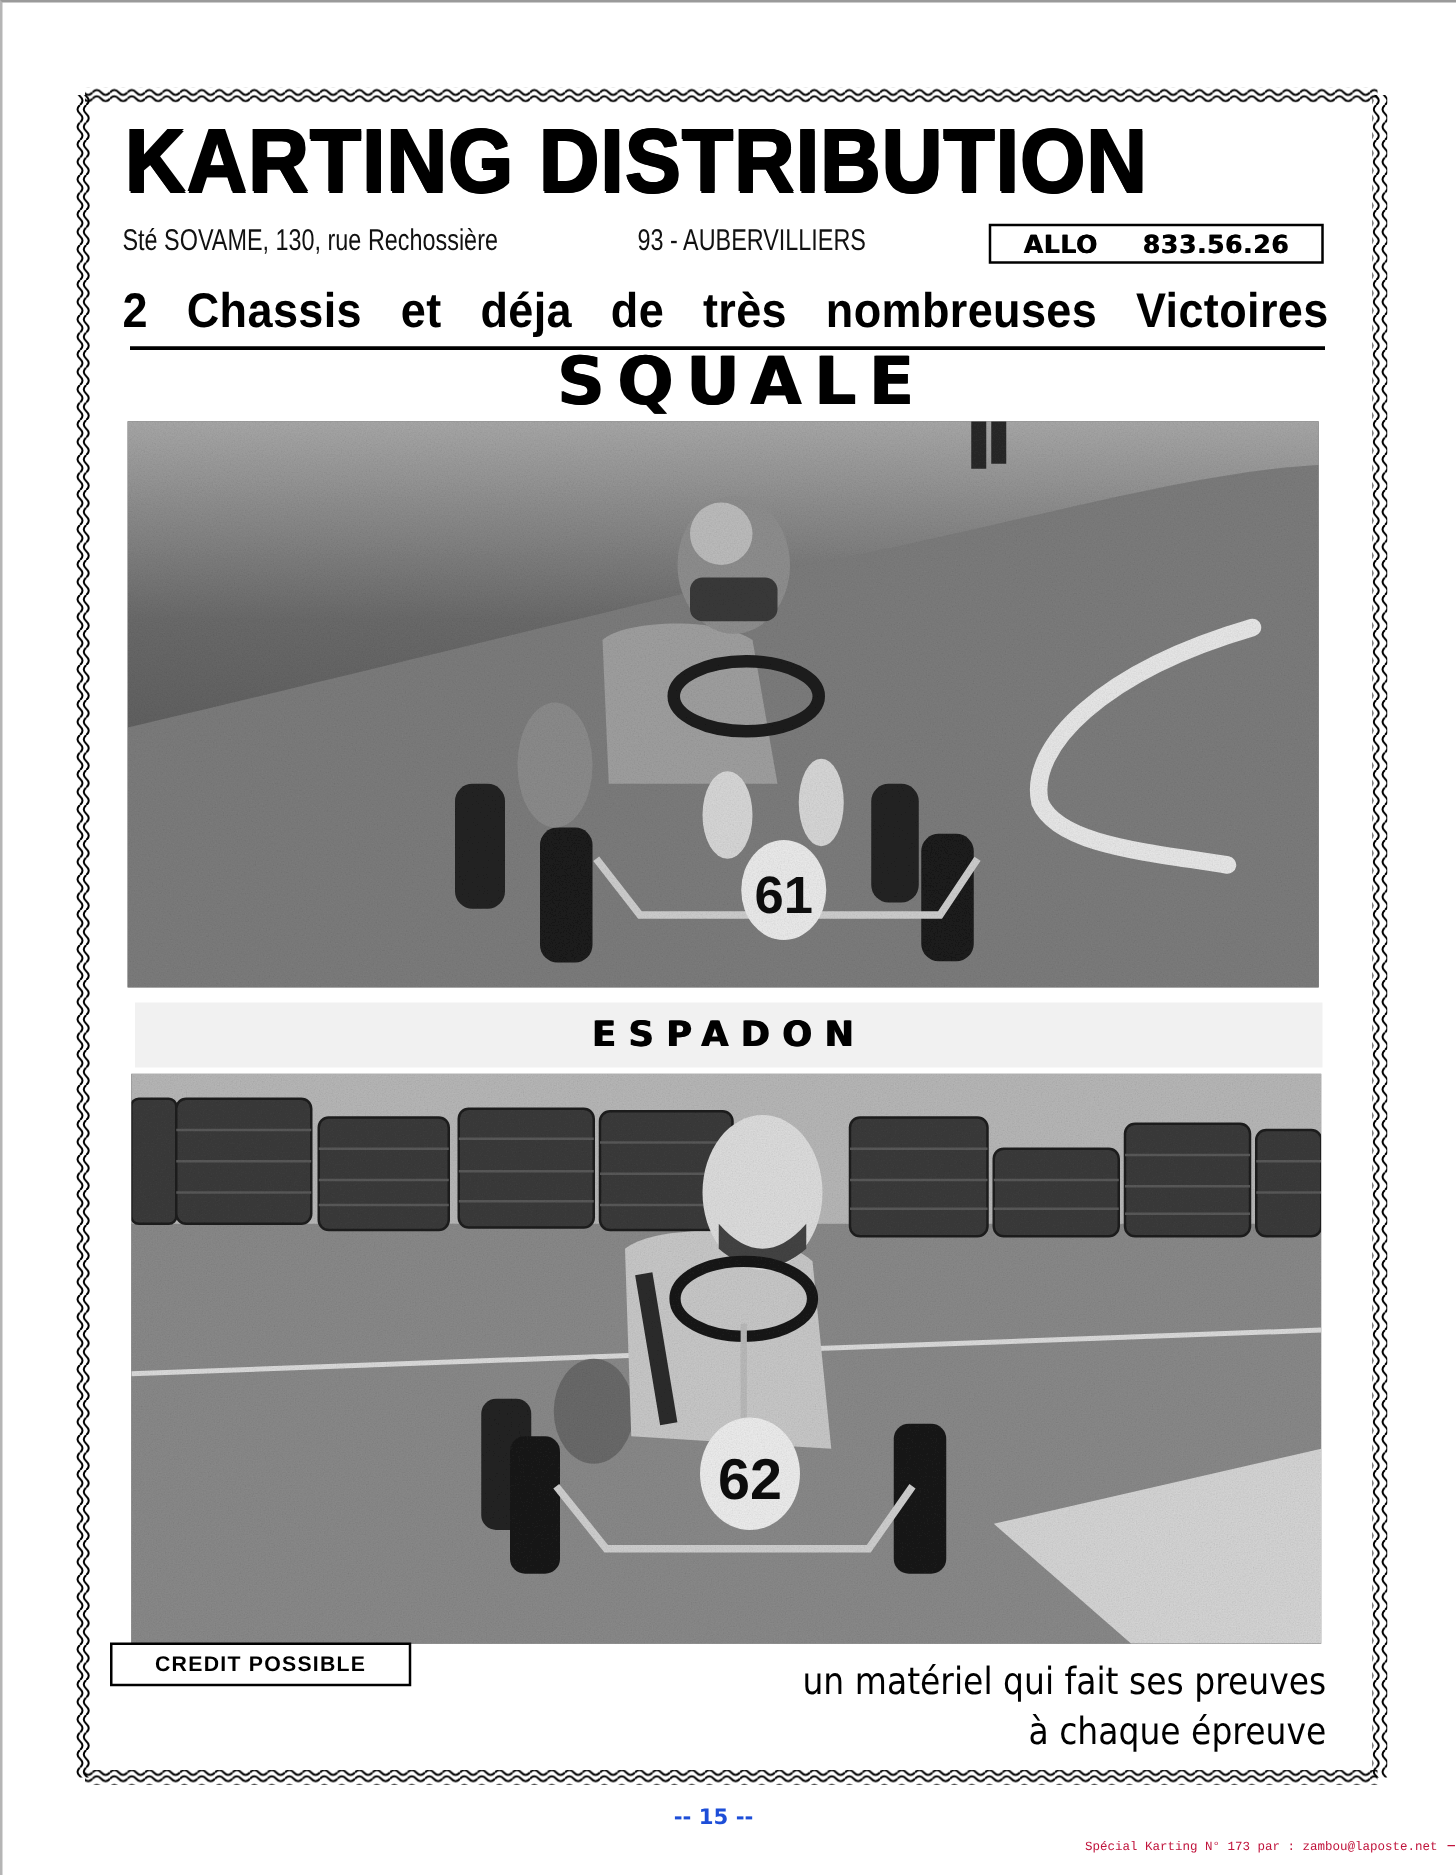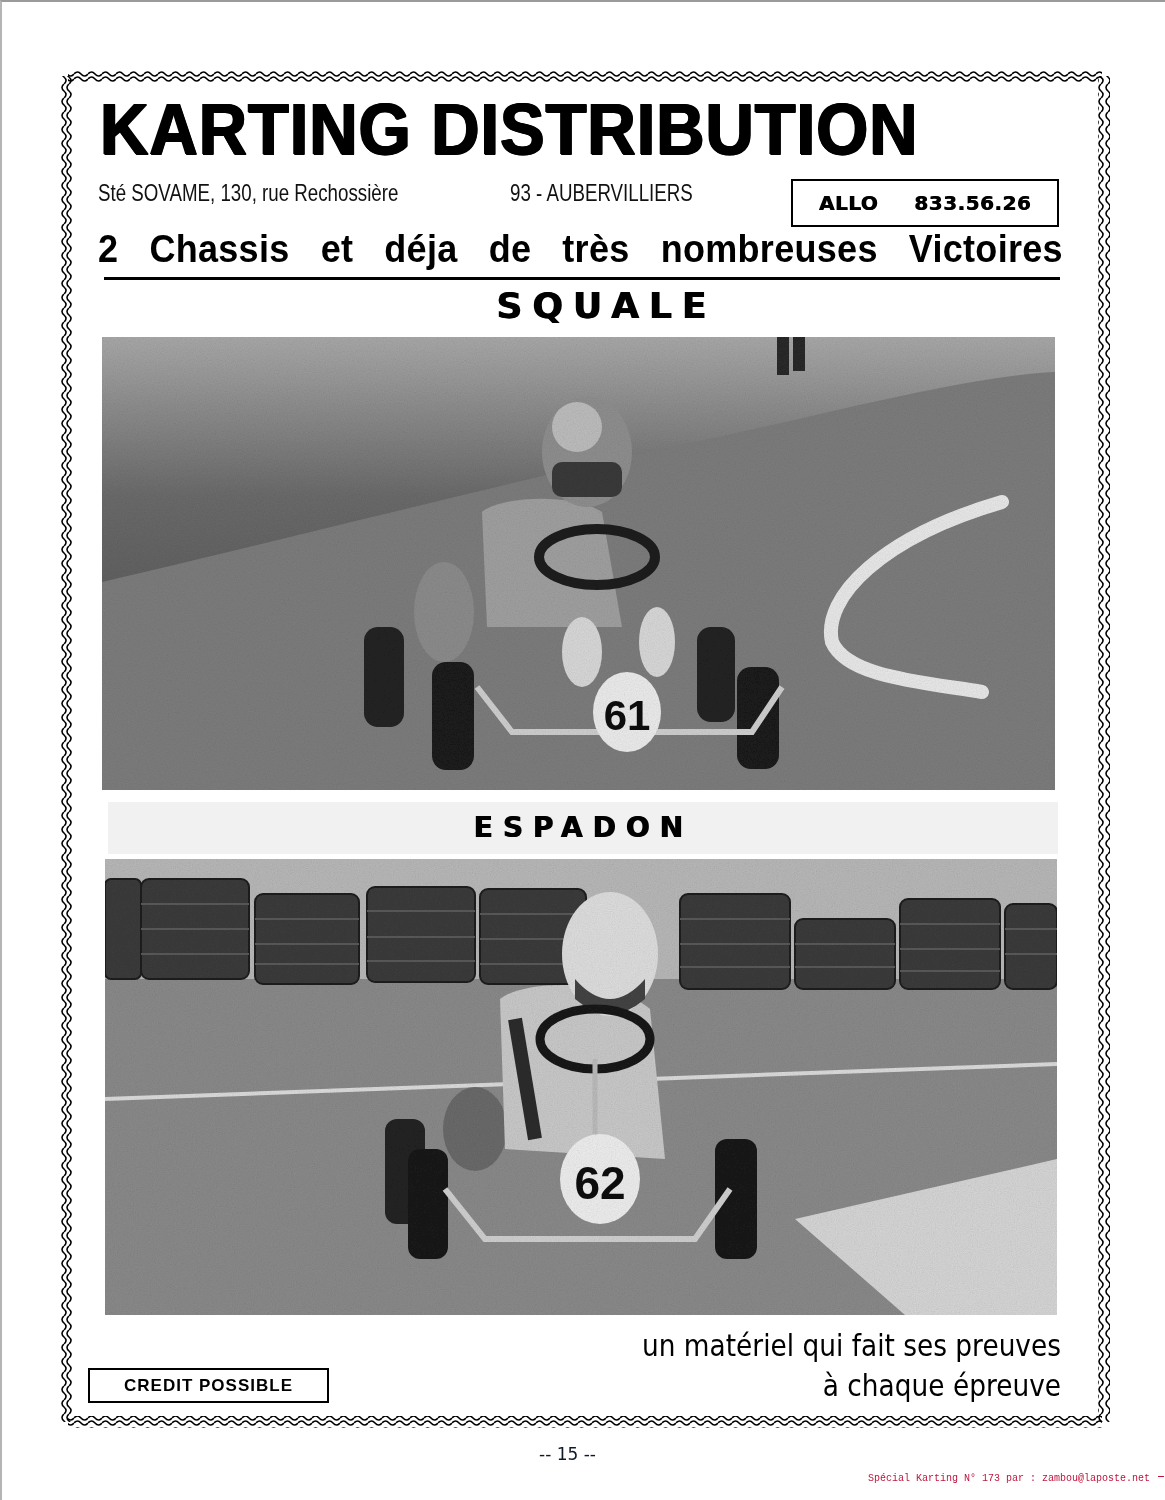--- a/index.html
+++ b/index.html
@@ -36,21 +36,21 @@
       transform: scaleX(0.78); transform-origin: left center;
       white-space: nowrap; font-weight: 500;
     }
     .city {
       left: 508px; top: 175px; height: 32px;
       font-size: 24px; line-height: 32px; color: #111;
       transform: scaleX(0.78); transform-origin: left center;
       white-space: nowrap;
     }
     .phone-box {
-      left: 789px; top: 177px; width: 268px; height: 48px;
+      left: 789px; top: 177px; width: 268px; height: 32px;
       border: 2px solid #000;
       display: flex; align-items: center; justify-content: center;
       gap: 36px;
       font-family: "DejaVu Sans", sans-serif; font-weight: 900;
       font-size: 20px; letter-spacing: 0.5px; color: #000;
     }
     .phone-box span { text-shadow: 0.6px 0 0 #000; }
 
     .tagline {
       left: 96px; top: 224px; width: 965px; height: 46px;
@@ -61,56 +61,56 @@
     }
     .tagline span { transform: scaleY(1.08); display: inline-block; }
 
     .divider { left: 102px; top: 275px; width: 956px; height: 3px; background: #000; }
 
     .model-title {
       font-family: "DejaVu Sans", sans-serif; font-weight: 900;
       color: #000; text-align: center; letter-spacing: 10px;
       text-shadow: 1px 0 0 #000;
     }
-    .squale-title { left: 116px; top: 282px; width: 956px; height: 44px; font-size: 36px; line-height: 44px; padding-left: 20px; }
+    .squale-title { left: 103px; top: 282px; width: 956px; height: 44px; font-size: 53px; line-height: 44px; padding-left: 20px; }
 
     
     .photo { overflow: hidden; background: #6e6e6e; }
     .photo svg { width: 100%; height: 100%; display: block; }
     .photo-1 { left: 100px; top: 335px; width: 953px; height: 453px; }
 
     .espadon-band {
       left: 106px; top: 800px; width: 950px; height: 52px;
       background: #f1f1f1;
     }
     .espadon-title { left: 106px; top: 802px; width: 950px; height: 48px; font-size: 28px; line-height: 48px; padding-left: 0px; }
 
     .photo-2 { left: 103px; top: 857px; width: 952px; height: 456px; }
 
     
     .credit-box {
-      left: 86px; top: 1366px; width: 241px; height: 35px;
+      left: 86px; top: 1312px; width: 241px; height: 35px;
       border: 2px solid #000;
       display: flex; align-items: center; justify-content: center;
       font-size: 17px; font-weight: 700; letter-spacing: 1px; color: #000;
     }
     .slogan {
       right: 104px; width: 600px; text-align: right;
       font-size: 30px; color: #000; letter-spacing: 0px;
       font-family: "DejaVu Sans", sans-serif; font-weight: 400;
       transform: scaleX(0.88); transform-origin: right center;
       white-space: nowrap;
     }
     .slogan-1 { top: 1324px; height: 40px; line-height: 40px; }
     .slogan-2 { top: 1364px; height: 40px; line-height: 40px; }
 
     .page-number {
       left: 537px; top: 1440px; width: 80px; height: 24px;
-      font-family: "DejaVu Sans", sans-serif; font-weight: 400;
-      font-size: 17px; line-height: 24px; color: #0f172a; white-space: nowrap;
+      font-family: "DejaVu Sans", sans-serif; font-weight: 700;
+      font-size: 17px; line-height: 24px; color: #1d4ed8; white-space: nowrap;
     }
     .credit-line {
       left: 866px; top: 1469px; height: 16px;
       font-family: Liberation Mono, monospace; font-size: 10px; line-height: 16px;
       color: #c0143c; white-space: nowrap;
     }
     .cursor-mark { left: 1156px; top: 1474px; width: 6px; height: 1px; background: #c0143c; }
   </style>
 </head>
 <body>

